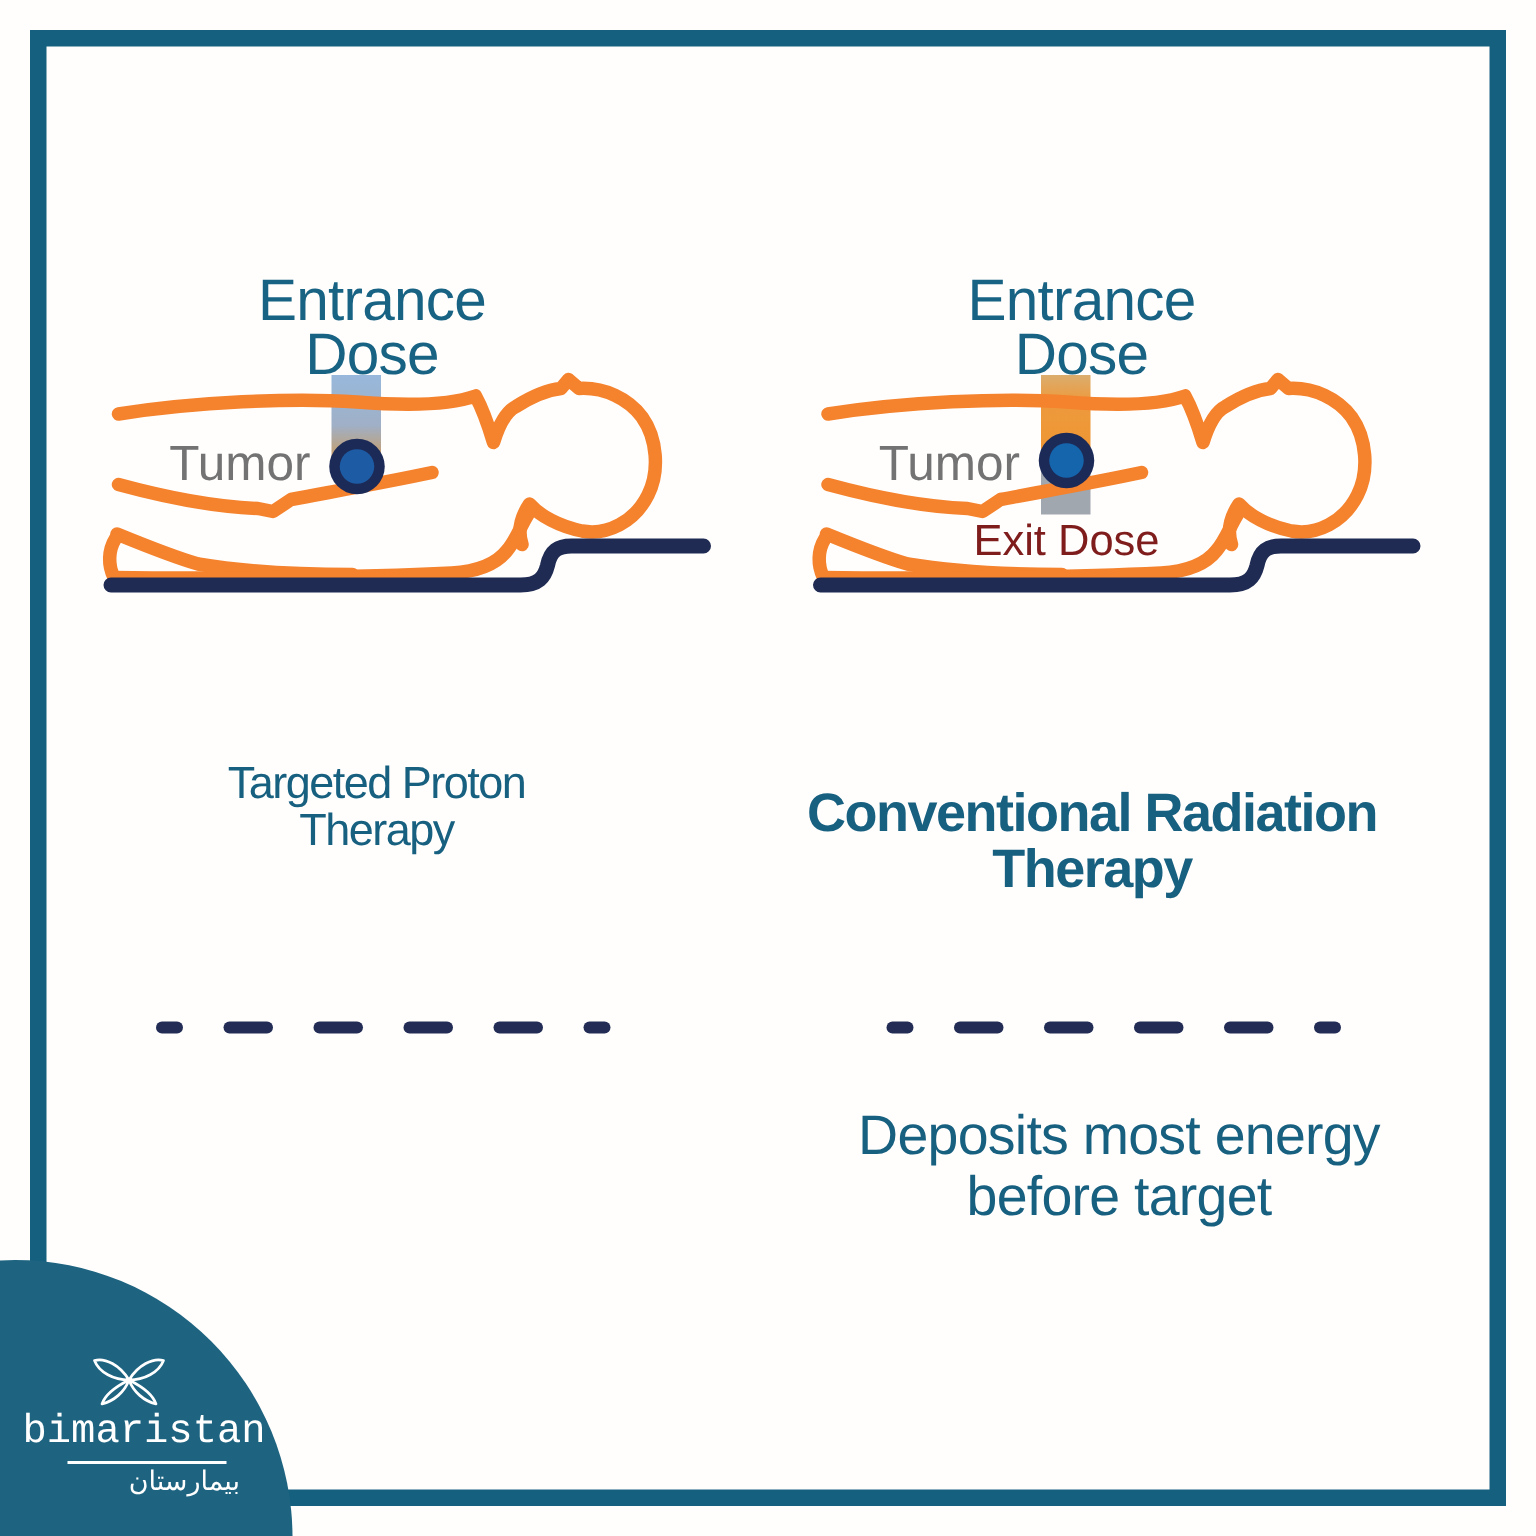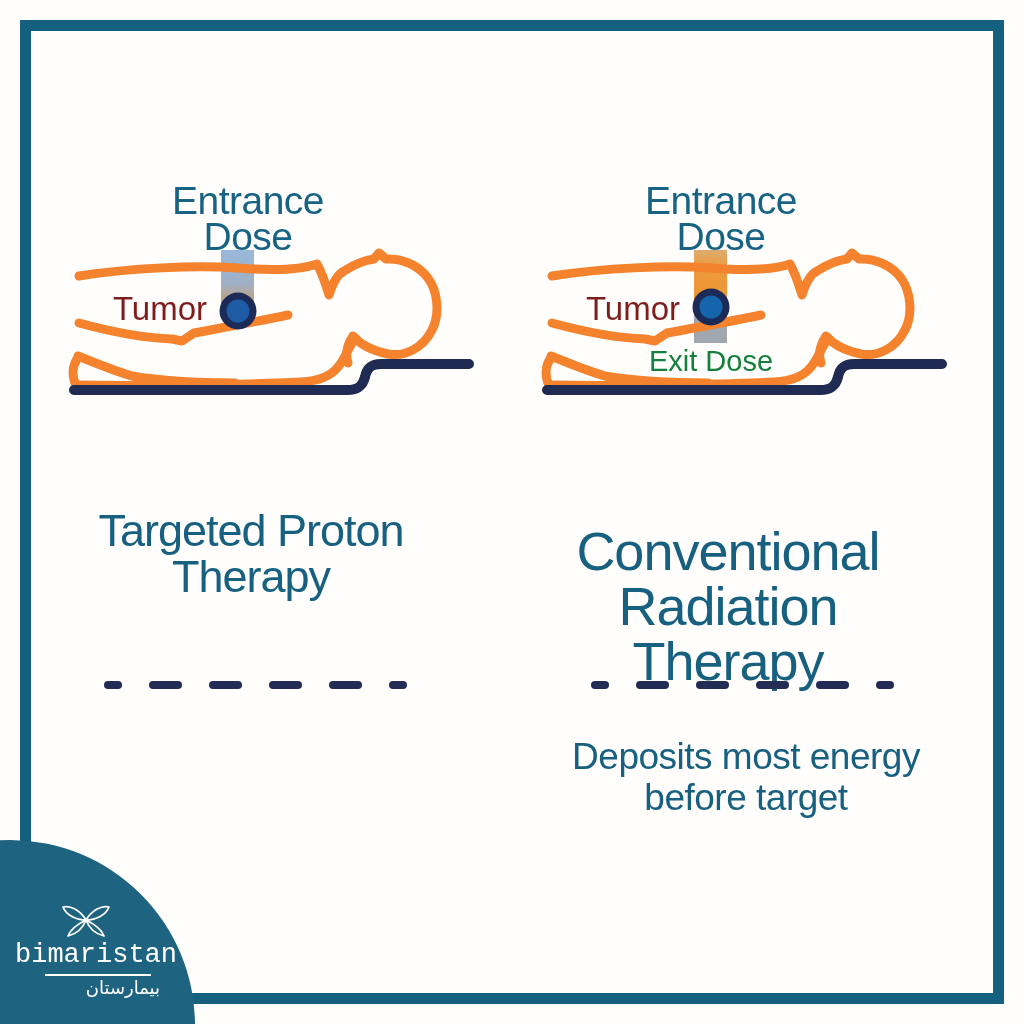--- a/index.html
+++ b/index.html
@@ -8,28 +8,28 @@
   .frame{position:absolute;left:20px;top:20px;right:20px;bottom:20px;
          border:11px solid #16607F;z-index:1;}
   .panel{position:absolute;width:450px;height:240px;z-index:2;}
   #panel-left{left:60px;top:170px;}
   #panel-right{left:533px;top:170px;}
   .panel svg{position:absolute;left:0;top:0;}
   .entrance{position:absolute;left:88px;top:13px;width:200px;text-align:center;
             color:#186383;font-size:39px;line-height:0.92;letter-spacing:-0.5px;}
   .entrance span{display:block;}
   .tumor-label{position:absolute;left:0;top:120px;width:147px;text-align:right;
-               color:#7f1d1d;font-size:33px;}
+               color:#737373;font-size:33px;}
   .exit-label{position:absolute;left:78px;top:175px;width:200px;text-align:center;
-              color:#15803d;font-size:29px;}
+              color:#7f1d1d;font-size:29px;}
   .title{position:absolute;color:#186080;text-align:center;line-height:1.02;
          letter-spacing:-1px;z-index:2;}
   .title span{display:block;}
-  #title-left{left:41px;top:508px;width:420px;font-size:45px;}
-  #title-right{left:493px;top:524px;width:470px;font-size:54px;}
+  #title-left{left:41px;top:508px;width:420px;font-size:30px;}
+  #title-right{left:493px;top:524px;width:470px;font-size:36px;font-weight:bold;}
   .desc{position:absolute;color:#186080;text-align:center;line-height:1.12;
         letter-spacing:-0.5px;font-size:37px;z-index:2;}
   .desc span{display:block;}
   #desc-left{left:87px;top:736px;width:340px;}
   #desc-right{left:526px;top:736px;width:440px;}
   .dashes{position:absolute;top:681px;display:flex;align-items:center;gap:27px;z-index:2;}
   #dashes-left{left:104px;}
   #dashes-right{left:591px;}
   .dash{height:8px;border-radius:4px;background:#222C55;display:inline-block;}
   .dash.long{width:33px;}

